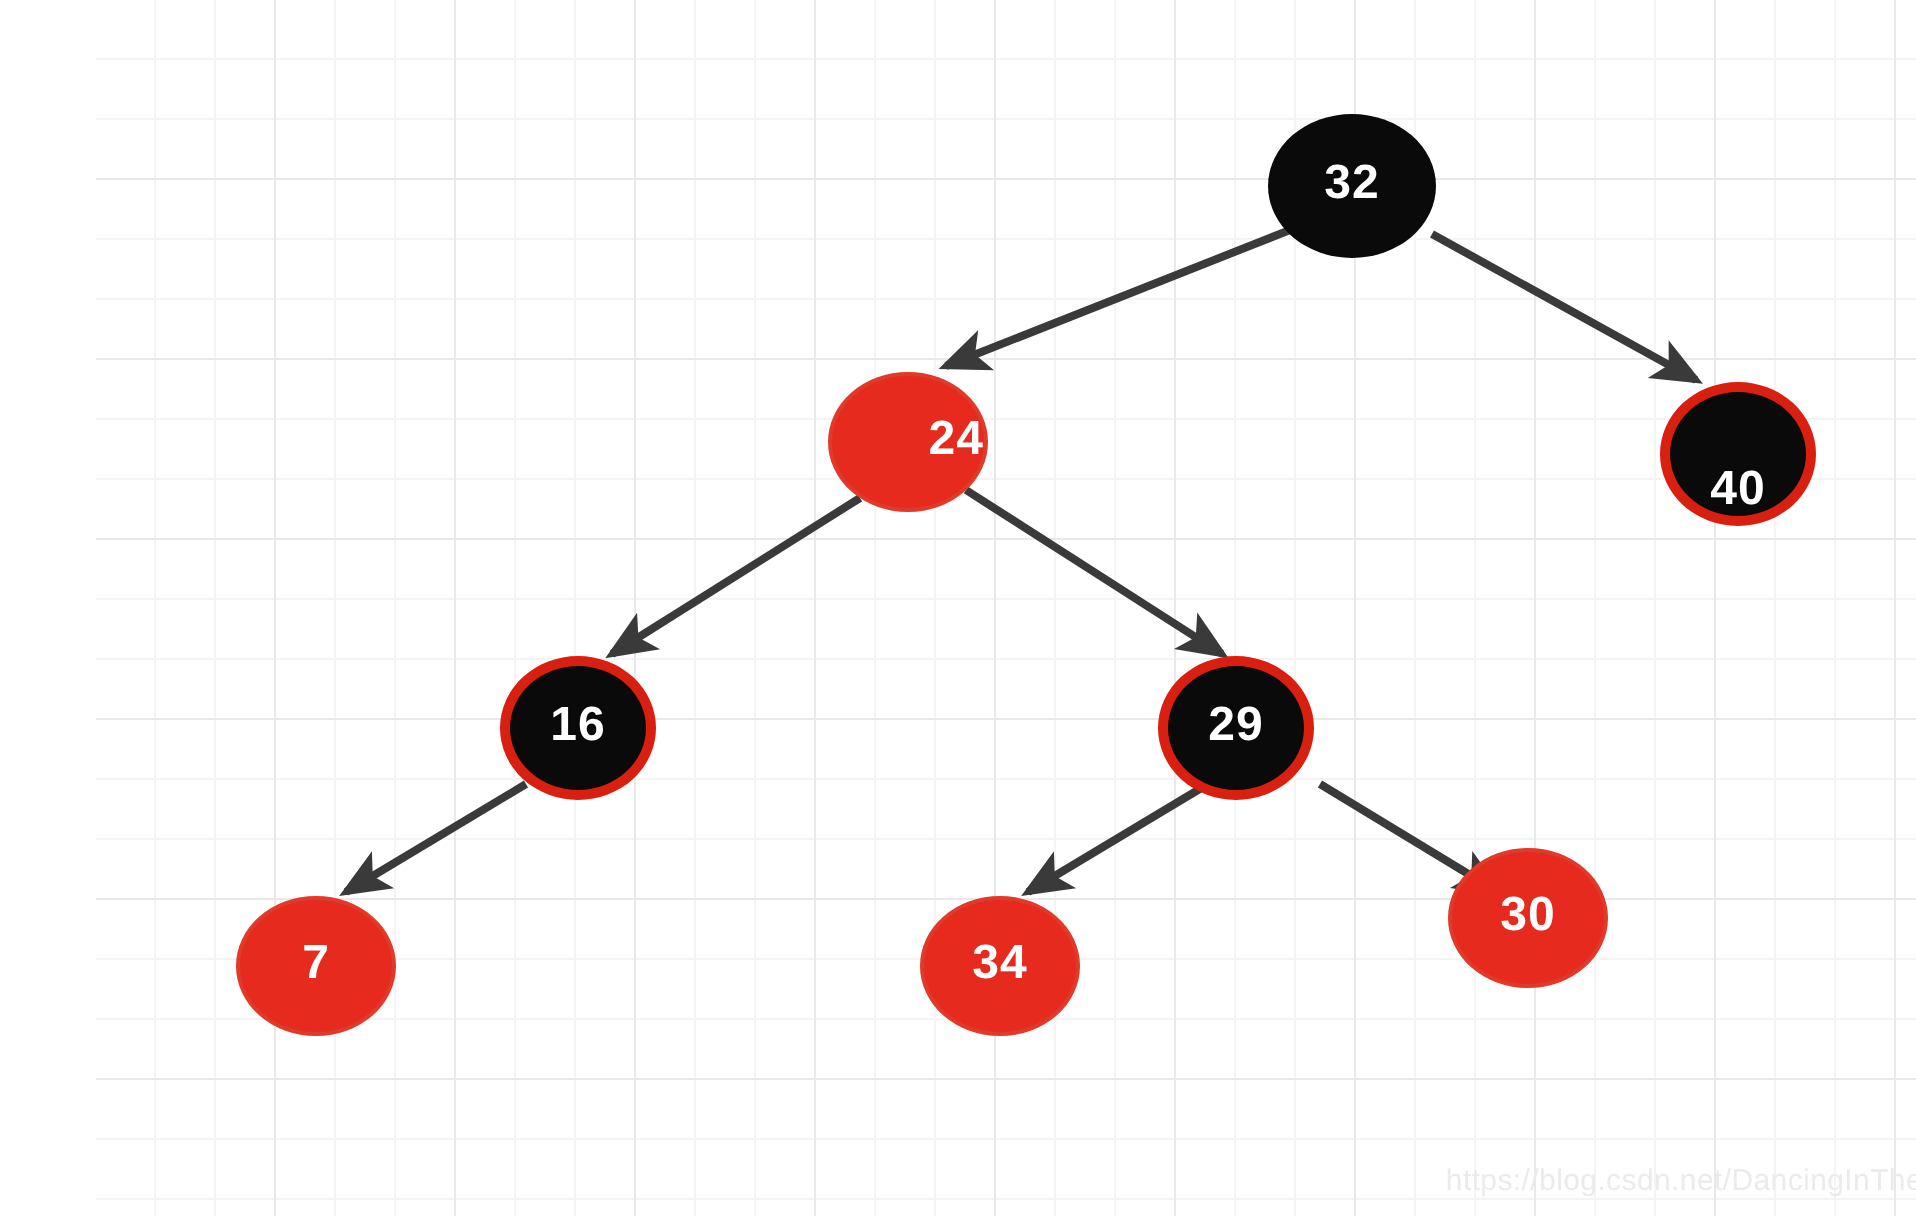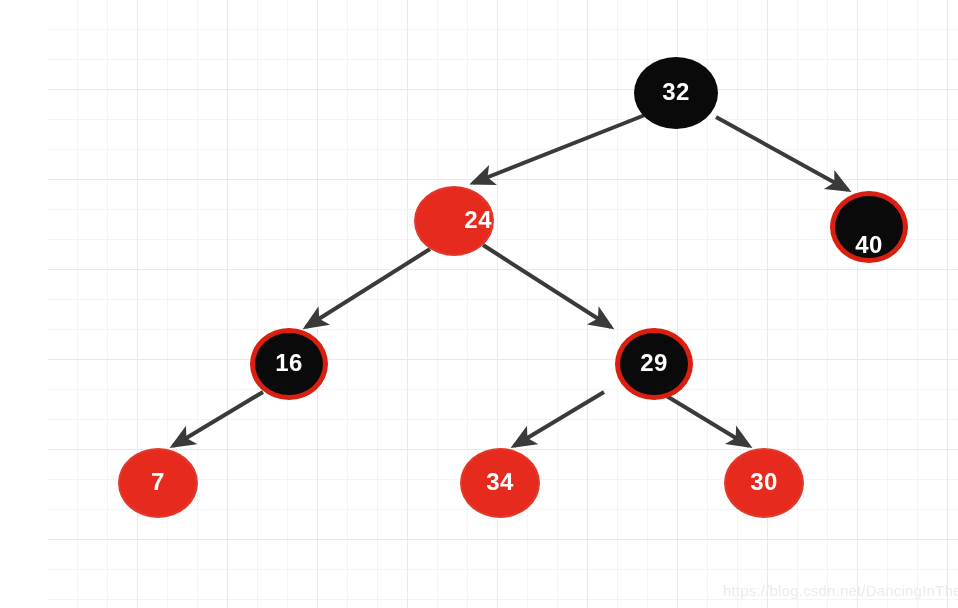--- a/index.html
+++ b/index.html
@@ -106,28 +106,28 @@
       </div>
       <div class="tree-node node-red" style="left: 366px; top: 186px; width: 80px; height: 70px; justify-content: flex-end;">
         <span class="node-label">24</span>
       </div>
       <div class="tree-node node-black-ringed" style="left: 782px; top: 191px; width: 78px; height: 72px; align-items: flex-end;">
         <span class="node-label">40</span>
       </div>
       <div class="tree-node node-black-ringed" style="left: 202px; top: 328px; width: 78px; height: 72px;">
         <span class="node-label">16</span>
       </div>
-      <div class="tree-node node-black-ringed" style="left: 567px; top: 328px; width: 78px; height: 72px; text-align: right;">
+      <div class="tree-node node-black-ringed" style="left: 531px; top: 328px; width: 78px; height: 72px; text-align: right;">
         <span class="node-label">29</span>
       </div>
       <div class="tree-node node-red" style="left: 70px; top: 448px; width: 80px; height: 70px;">
         <span class="node-label">7</span>
       </div>
       <div class="tree-node node-red" style="left: 412px; top: 448px; width: 80px; height: 70px;">
         <span class="node-label">34</span>
       </div>
-      <div class="tree-node node-red" style="left: 676px; top: 448px; width: 80px; height: 70px;">
+      <div class="tree-node node-red" style="left: 676px; top: 424px; width: 80px; height: 70px;">
         <span class="node-label">30</span>
       </div>
     </div>
 
   <div id="watermark">https://blog.csdn.net/DancingInTheDark</div>
 </div>
 
 </body></html>

